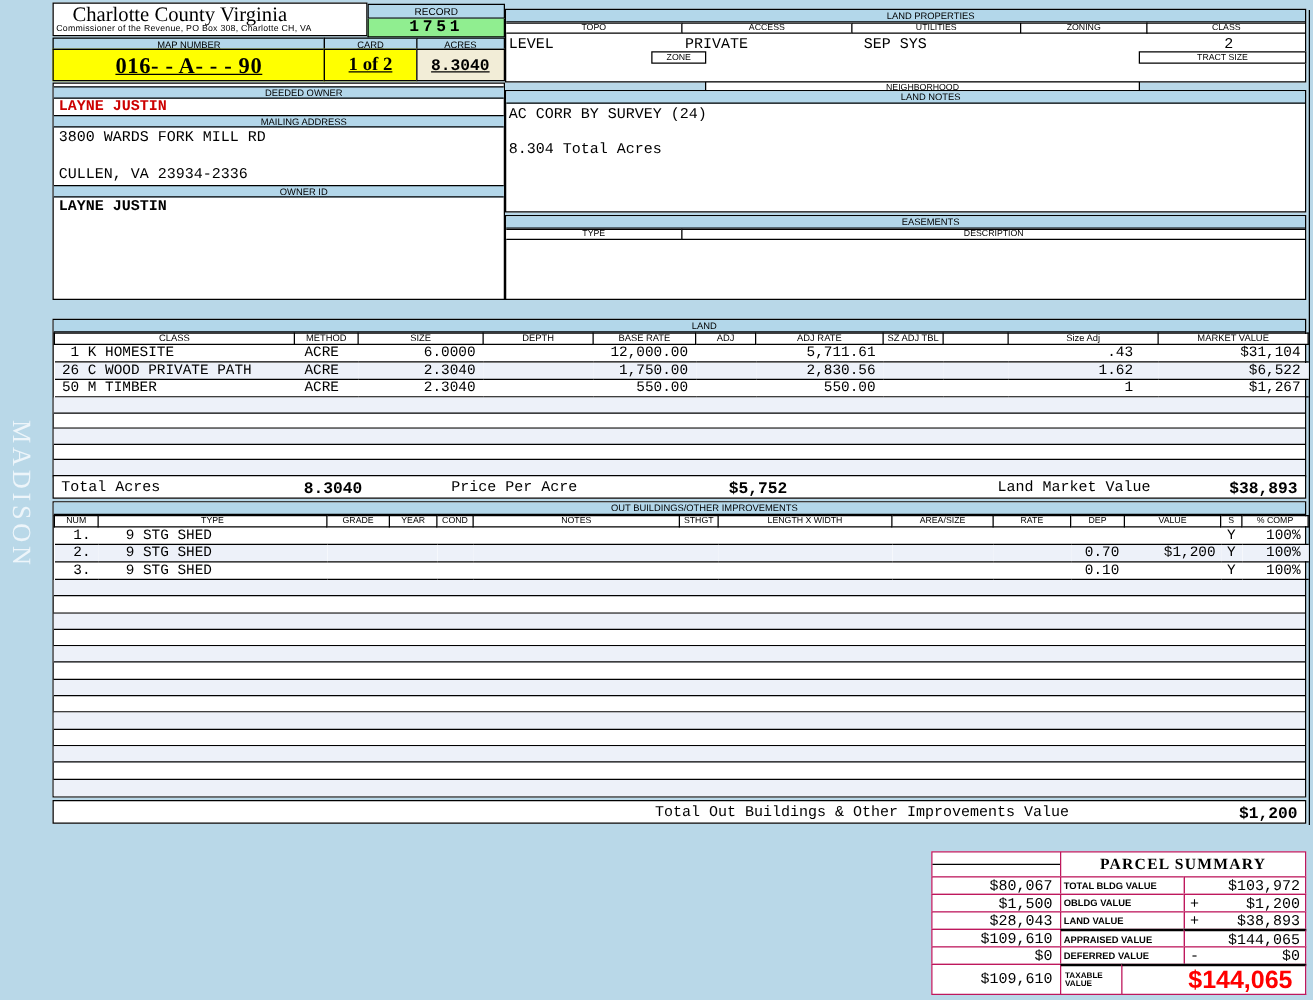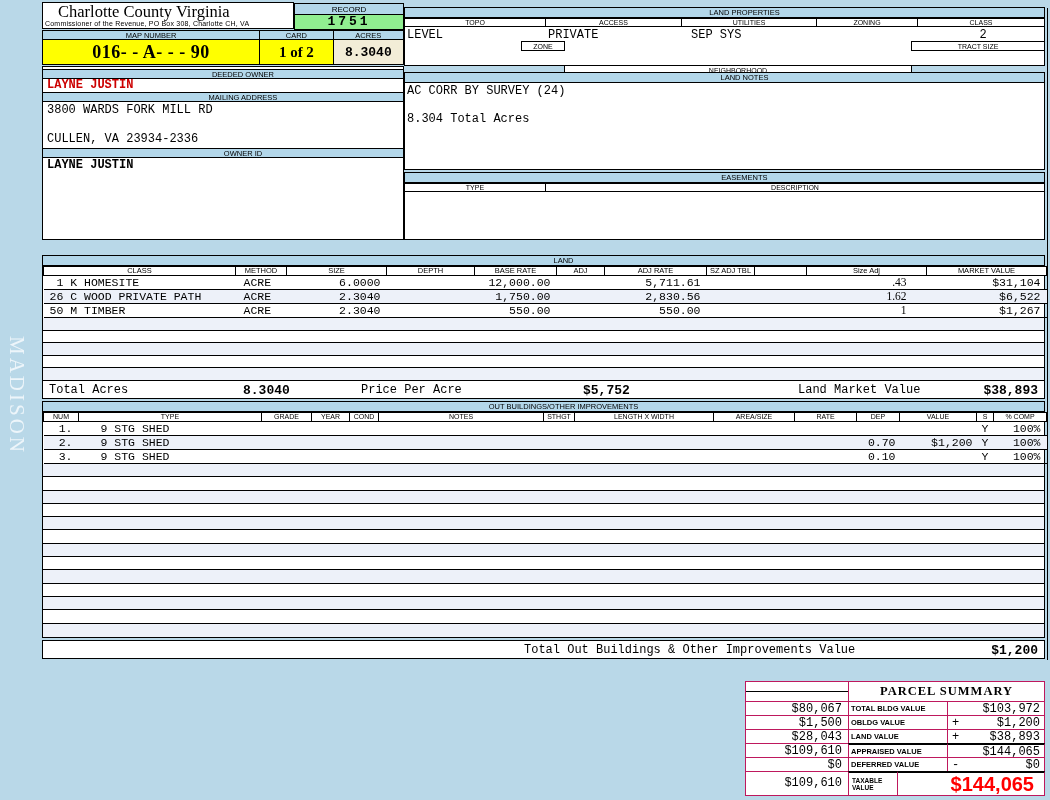--- a/index.html
+++ b/index.html
@@ -32,21 +32,21 @@
   .county-title { font:16.5px/17px "Liberation Serif", serif; color:#000; padding-left:15px; }
   .county-sub { font:7px/8px "Liberation Sans", sans-serif; padding-left:2px; letter-spacing:.2px; }
 
   
   #record-box { left:294px; top:3px; width:110px; position:absolute; }
   .record-label { background:#b3d7ea; border:1px solid #000; height:12px; font:8px/11px "Liberation Sans", sans-serif; text-align:center; }
   .record-value { background:#90ee90; border:1px solid #000; border-top:none; height:15px;
                   font:bold 13px/14px "Liberation Mono", monospace; letter-spacing:3px; text-align:center; }
 
   
-  #map-grid { position:absolute; left:42px; top:30px; width:362px; }
+  #map-grid { position:absolute; left:42px; top:30px; width:362px;text-decoration:underline; }
   .cellrow { display:flex; }
   .cellrow > div { border:1px solid #000; margin-left:-1px; }
   .cellrow > div:first-child { margin-left:0; }
   .lblcell { background:#b3d7ea; height:10px; font:7.5px/9px "Liberation Sans", sans-serif; text-align:center; }
   .valrow > div { height:26px; text-align:center; margin-top:-1px; }
   .w-map{width:220px;} .w-card{width:75px;} .w-acres{width:72px;}
   .map-val { background:#ffff00; font:bold 18px/25px "Liberation Serif", serif; letter-spacing:.5px; }
   .card-val { background:#ffff00; font:bold 15px/25px "Liberation Serif", serif; }
   .acres-val { background:#f2edd7; font:bold 13px/25px "Liberation Mono", monospace; }
 
@@ -97,21 +97,21 @@
   #land-sec { top:255px; }
   #outb-sec { top:401px; }
   table { border-collapse:collapse; table-layout:fixed; width:100%; }
   th { border:1px solid #000; height:9px; font:7.5px/8px "Liberation Sans", sans-serif; font-weight:normal; padding:0; background:#fff; overflow:hidden; white-space:nowrap; }
   #outb-sec th { font-size:7px; }
   td { height:13px; font:11.5px/13px "Liberation Mono", monospace; padding:0; overflow:hidden; white-space:nowrap; }
   tr.data { border-bottom:1px solid #000; }
   tr.alt td { background:#edf1f9; }
   .tl{text-align:left;} .tr{text-align:right;} .tc{text-align:center;}
   .pl6{padding-left:6px;} .pl8{padding-left:8px;} .pl22{padding-left:22px;}
-  .pr4{padding-right:4px;} .pr6{padding-right:6px;} .pr20{padding-right:20px;font-family:Liberation Serif, serif;}
+  .pr4{padding-right:4px;} .pr6{padding-right:6px;} .pr20{padding-right:20px;}
   .frow { height:12.5px; border-bottom:1px solid #000; }
   .orow { height:13.3px; border-bottom:1px solid #000; }
   .stripe { background:#edf1f9; }
 
   
   .total-row { position:absolute; left:42px; width:1003px; height:19px; background:#fff; border:1px solid #000; }
   #land-total { top:380px; }
   #outb-total { top:640px; }
   .total-row span { position:absolute; top:2px; font:12px/15px "Liberation Mono", monospace; }
   .total-row span.bold { font:bold 13px/15px "Liberation Mono", monospace; }

